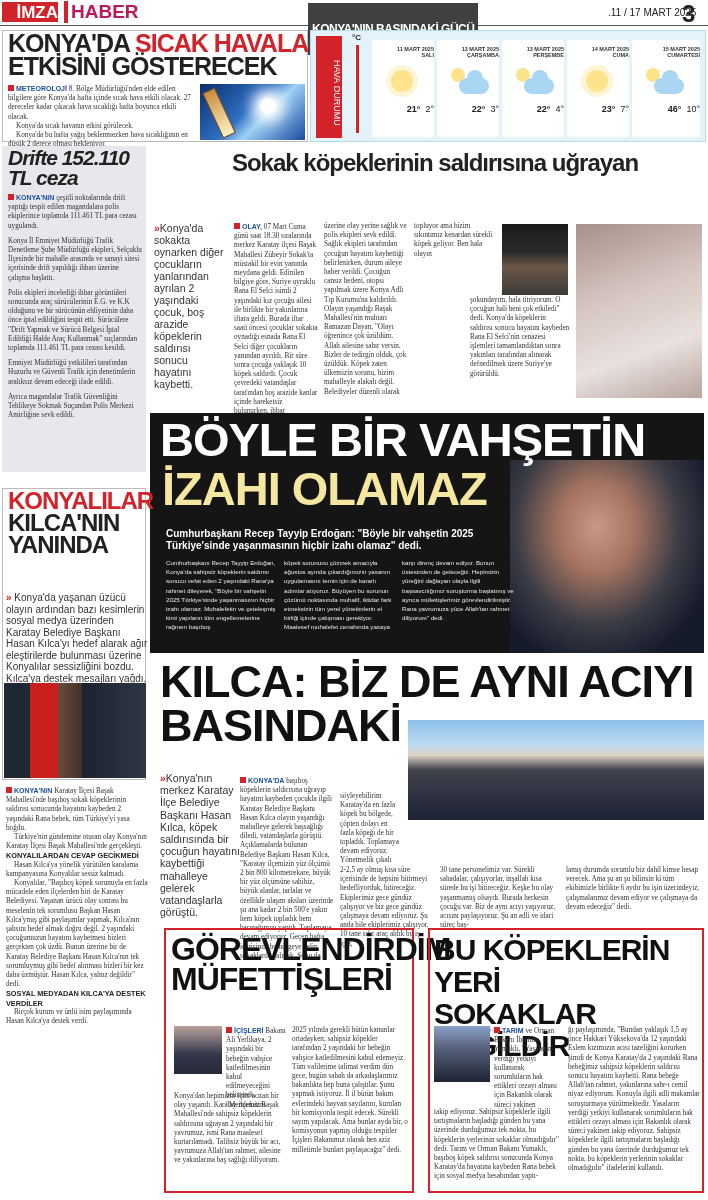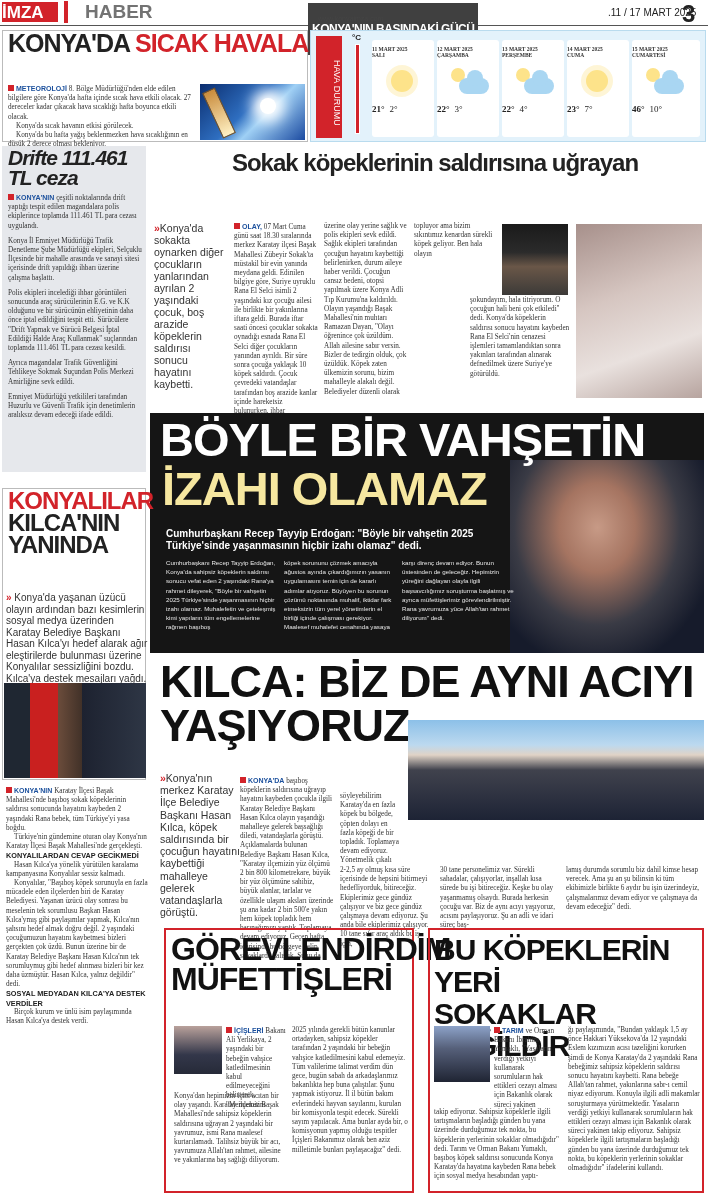--- a/index.html
+++ b/index.html
@@ -7,39 +7,39 @@
 .abs{position:absolute}
 .cond{font-family:"Liberation Sans",sans-serif;font-weight:bold;letter-spacing:-1px}
 .serif{font-family:"Liberation Serif",serif;font-size:7.2px;line-height:9.2px;color:#333}
 .red{color:#d2232a}
 .tag{font-family:"Liberation Sans",sans-serif;font-weight:bold;color:#1a4f9c;font-size:7px}
 .tag::before{content:"";display:inline-block;width:6px;height:6px;background:#d2232a;margin-right:2px;vertical-align:0}
 .chev{color:#d2232a;font-weight:bold}
 p.ind{text-indent:8px}
 
 #hdr{left:0;top:0;width:708px;height:26px;border-bottom:1px solid #555}
-#logo{left:2px;top:2px;width:56px;height:20px;background:#d2232a;color:#fff;font-family:"Liberation Sans",sans-serif;font-weight:bold;font-size:17px;text-align:left;line-height:21px}
-#haber{left:64px;top:1px;font-family:"Liberation Sans",sans-serif;font-weight:bold;font-size:19px;letter-spacing:0;color:#737373;border-left:4px solid #d2232a;padding-left:17px;line-height:22px}
+#logo{left:2px;top:2px;width:56px;height:20px;background:#d2232a;color:#fff;font-family:"Liberation Sans",sans-serif;font-weight:bold;font-size:17px;text-align:right;line-height:21px}
+#haber{left:64px;top:1px;font-family:"Liberation Sans",sans-serif;font-weight:bold;font-size:19px;letter-spacing:0;color:#be185d;border-left:4px solid #d2232a;padding-left:3px;line-height:22px}
 #slogan{left:308px;top:3px;background:#404040;color:#fff;font-family:"Liberation Sans",sans-serif;font-weight:bold;font-size:12px;padding:19px 4px;letter-spacing:-0.5px}
 #web{left:318px;top:15px;font-family:"Liberation Sans",sans-serif;font-size:7px;color:#444}
 #date{left:608px;top:7px;font-family:"Liberation Sans",sans-serif;font-size:10px;color:#222}
 #pnum{left:682px;top:0px;font-family:"Liberation Sans",sans-serif;font-weight:bold;font-size:24px;color:#222}
 
 #top-art{left:2px;top:30px;width:306px;height:112px;border:1px solid #bbb}
 #top-title{left:8px;top:32px;font-size:25px;line-height:23px;color:#222}
 #top-img{left:200px;top:84px;width:105px;height:56px;background:linear-gradient(135deg,#0b2d6e 0%,#2f6fc1 45%,#9fd0f5 60%,#1b4aa0 100%)}
 #top-img .sun{position:absolute;left:60px;top:14px;width:16px;height:16px;border-radius:50%;background:#fff;box-shadow:0 0 14px 8px #fff}
 #top-img .therm{position:absolute;left:12px;top:4px;width:14px;height:50px;background:linear-gradient(#c98b3b,#fff1c4);transform:rotate(-25deg);border:1px solid #7a5220}
 #top-text{left:8px;top:84px;width:190px}
 
 #weather{left:310px;top:30px;width:396px;height:112px;background:#e3f2fb;border:1px solid #b9dbee}
 #hava{left:316px;top:36px;width:26px;height:102px;background:#d2232a;color:#fff;font-family:"Liberation Sans",sans-serif;font-size:9px;writing-mode:vertical-rl;text-align:center;line-height:11px;padding-top:12px}
 #therm-bar{left:355px;top:44px;width:5px;height:90px;background:#d2232a;border:1px solid #fff}
 #therm-c{left:352px;top:33px;font-size:8px;font-weight:bold;font-family:"Liberation Sans",sans-serif}
-.day{position:absolute;top:40px;width:62px;height:97px;background:#fff;border-radius:3px;text-align:left;font-family:Liberation Serif, serif}
+.day{position:absolute;top:40px;width:62px;height:97px;background:#fff;border-radius:3px;text-align:right;font-family:Liberation Sans, sans-serif}
 .day .dt{font-size:5.5px;font-weight:bold;margin-top:6px;color:#333}
 .day .dn{font-size:5.5px;font-weight:bold;color:#333}
 .day .ico{height:46px;position:relative}
 .sunico{position:absolute;left:19px;top:12px;width:22px;height:22px;border-radius:50%;background:#fde38a;box-shadow:0 0 0 5px rgba(253,227,138,.35)}
 .cloud{position:absolute;left:22px;top:20px;width:30px;height:16px;background:#a9d6f2;border-radius:10px}
 .cloud::before{content:"";position:absolute;left:8px;top:-8px;width:16px;height:16px;border-radius:50%;background:#a9d6f2}
 .smallsun{position:absolute;left:14px;top:10px;width:14px;height:14px;border-radius:50%;background:#fde38a}
 .day .tp{font-size:9px;font-weight:bold;color:#222}
 .day .tp span{font-weight:normal;margin-left:5px}
 
@@ -88,20 +88,21 @@
 <div id="logo" class="abs">İMZA</div>
 <div id="haber" class="abs">HABER</div>
 <div id="slogan" class="abs">KONYA'NIN BASINDAKİ GÜCÜ</div>
 <div id="web" class="abs">www.konyaimza.com</div>
 <div id="date" class="abs">.11 / 17 MART 2025</div>
 <div id="pnum" class="abs">3</div>
 
 <div id="top-art" class="abs"></div>
 <div id="top-title" class="abs cond">
   <div><span>KONYA'DA </span><span class="red">SICAK HAVALAR</span></div>
+  <div>ETKİSİNİ GÖSTERECEK</div>
 </div>
 <div id="top-text" class="abs serif">
   <p><span class="tag">METEOROLOJİ</span><span> 8. Bölge Müdürlüğü'nden elde edilen bilgilere göre Konya'da hafta içinde sıcak hava etkili olacak. 27 dereceler kadar çıkacak hava sıcaklığı hafta boyunca etkili olacak.</span></p>
   <p class="ind">Konya'da sıcak havanın etkisi görülecek.</p>
   <p class="ind">Konya'da bu hafta yağış beklenmezken hava sıcaklığının en düşük 2 derece olması bekleniyor.</p>
 </div>
 <div id="top-img" class="abs">
     <div class="sun"></div>
     <div class="therm"></div>
   </div>
@@ -150,29 +151,29 @@
   <div class="dn">CUMARTESİ</div>
   <div class="ico">
       <div class="smallsun"></div>
       <div class="cloud"></div>
     </div>
   <div class="tp"><b>46°</b><span>10°</span></div>
 </div>
 
 <div id="drift" class="abs"></div>
 <div id="drift-title" class="abs cond">
-  <div>Drifte 111.461</div>
+  <div>Drifte 152.110</div>
   <div>TL ceza</div>
 </div>
 <div id="drift-text" class="abs serif">
   <p><span class="tag">KONYA'NIN</span><span> çeşitli noktalarında drift yaptığı tespit edilen magandalara polis ekiplerince toplamda 111.461 TL para cezası uygulandı.</span></p>
   <p>Konya İl Emniyet Müdürlüğü Trafik Denetleme Şube Müdürlüğü ekipleri, Selçuklu İlçesinde bir mahalle arasında ve sanayi sitesi içerisinde drift yapıldığı ihbarı üzerine çalışma başlattı.</p>
   <p>Polis ekipleri incelediği ihbar görüntüleri sonucunda araç sürücülerinin E.G. ve K.K olduğunu ve bir sürücünün ehliyetinin daha önce iptal edildiğini tespit etti. Sürücülere "Drift Yapmak ve Sürücü Belgesi İptal Edildiği Halde Araç Kullanmak" suçlarından toplamda 111.461 TL para cezası kesildi.</p>
+  <p>Emniyet Müdürlüğü yetkilileri tarafından Huzurlu ve Güvenli Trafik için denetimlerin aralıksız devam edeceği ifade edildi.</p>
   <p>Ayrıca magandalar Trafik Güvenliğini Tehlikeye Sokmak Suçundan Polis Merkezi Amirliğine sevk edildi.</p>
-  <p>Emniyet Müdürlüğü yetkilileri tarafından Huzurlu ve Güvenli Trafik için denetimlerin aralıksız devam edeceği ifade edildi.</p>
 </div>
 
 <div id="sokak-title" class="abs cond">
   <div>Sokak köpeklerinin saldırısına uğrayan</div>
 </div>
 <div id="sokak-lead" class="abs"><span class="chev">»</span><span>Konya'da sokakta oynarken diğer çocukların yanlarından ayrılan 2 yaşındaki çocuk, boş arazide köpeklerin saldırısı sonucu hayatını kaybetti.</span></div>
 <div class="col serif" style="left:234px;top:222px;width:84px"><span class="tag">OLAY,</span><span> 07 Mart Cuma günü saat 18.30 sıralarında merkez Karatay ilçesi Başak Mahallesi Zübeyir Sokak'ta müstakil bir evin yanında meydana geldi. Edinilen bilgiye göre, Suriye uyruklu Rana El Selci isimli 2 yaşındaki kız çocuğu ailesi ile birlikte bir yakınlarına iftara geldi. Burada iftar saati öncesi çocuklar sokakta oynadığı esnada Rana El Selci diğer çocukların yanından ayrıldı. Bir süre sonra çocuğa yaklaşık 10 köpek saldırdı. Çocuk çevredeki vatandaşlar tarafından boş arazide kanlar içinde hareketsiz bulunurken, ihbar</span></div>
 <div class="col serif" style="left:324px;top:222px;width:84px"><span>üzerine olay yerine sağlık ve polis ekipleri sevk edildi. Sağlık ekipleri tarafından çocuğun hayatını kaybettiği belirlenirken, durum aileye haber verildi. Çocuğun cansız bedeni, otopsi yapılmak üzere Konya Adli Tıp Kurumu'na kaldırıldı. Olayın yaşandığı Başak Mahallesi'nin muhtarı Ramazan Dayan, "Olayı öğrenince çok üzüldüm. Allah ailesine sabır versin. Bizler de tedirgin olduk, çok üzüldük. Köpek zaten ülkemizin sorunu, bizim mahalleyle alakalı değil. Belediyeler düzenli olarak</span></div>
 <div class="col serif" style="left:414px;top:222px;width:84px"><span>topluyor ama bizim sıkıntımız kenardan sürekli köpek geliyor. Ben hala olayın</span></div>
 <div class="col serif" style="left:470px;top:296px;width:100px"><span>şokundayım, hala titriyorum. O çocuğun hali beni çok etkiledi" dedi. Konya'da köpeklerin saldırısı sonucu hayatını kaybeden Rana El Selci'nin cenazesi işlemleri tamamlandıktan sonra yakınları tarafından alınarak defnedilmek üzere Suriye'ye götürüldü.</span></div>
@@ -200,21 +201,21 @@
   <p><span class="tag">KONYA'NIN</span><span> Karatay İlçesi Başak Mahallesi'nde başıboş sokak köpeklerinin saldırısı sonucunda hayatını kaybeden 2 yaşındaki Rana bebek, tüm Türkiye'yi yasa boğdu.</span></p>
   <p class="ind" style="margin-top:0">Türkiye'nin gündemine oturan olay Konya'nın Karatay İlçesi Başak Mahallesi'nde gerçekleşti.</p>
   <p class="sh">KONYALILARDAN CEVAP GECİKMEDİ</p>
   <p class="ind">Hasan Kılca'ya yönelik yürütülen karalama kampanyasına Konyalılar sessiz kalmadı.</p>
   <p class="ind">Konyalılar, "Başıboş köpek sorunuyla en fazla mücadele eden ilçelerden biri de Karatay Belediyesi. Yaşanan üzücü olay sonrası bu meselenin tek sorumlusu Başkan Hasan Kılca'ymış gibi paylaşımlar yapmak, Kılca'nın şahsını hedef almak doğru değil. 2 yaşındaki çocuğumuzun hayatını kaybetmesi bizleri gerçekten çok üzdü. Bunun üzerine bir de Karatay Belediye Başkanı Hasan Kılca'nın tek sorumluymuş gibi hedef alınması bizleri bir kez daha üzmüştür. Hasan Kılca, yalnız değildir" dedi.</p>
   <p class="sh">SOSYAL MEDYADAN KILCA'YA DESTEK VERDİLER</p>
   <p class="ind">Birçok kurum ve ünlü isim paylaşımında Hasan Kılca'ya destek verdi.</p>
 </div>
 
 <div id="kilca-t1" class="abs cond">KILCA: BİZ DE AYNI ACIYI</div>
-<div id="kilca-t2" class="abs cond">YAŞIYORUZ</div>
+<div id="kilca-t2" class="abs cond">BASINDAKİ</div>
 <div id="kilca-img" class="abs"></div>
 <div id="kilca-lead" class="abs"><span class="chev">»</span><span>Konya'nın merkez Karatay İlçe Belediye Başkanı Hasan Kılca, köpek saldırısında bir çocuğun hayatını kaybettiği mahalleye gelerek vatandaşlarla görüştü.</span></div>
 <div class="col serif" style="left:240px;top:776px;width:94px"><span class="tag">KONYA'DA</span><span> başıboş köpeklerin saldırısına uğrayıp hayatını kaybeden çocukla ilgili Karatay Belediye Başkanı Hasan Kılca olayın yaşandığı mahalleye gelerek başsağlığı diledi, vatandaşlarla görüştü. Açıklamalarda bulunan Belediye Başkanı Hasan Kılca, "Karatay ilçemizin yüz ölçümü 2 bin 800 kilometrekare, büyük bir yüz ölçümüne sahibiz, büyük alanlar, tarlalar ve özellikle ulaşım aksları üzerinde şu ana kadar 2 bin 500'e yakın hem köpek topladık hem barınağımızı yaptık. Toplamaya devam ediyoruz. Geçen hafta içerisinde bu bölgeye gelip sokaklarda çalıştık. Şunu da</span></div>
 <div class="col serif" style="left:340px;top:792px;width:62px"><span>söyleyebilirim Karatay'da en fazla köpek bu bölgede, çöpten dolayı en fazla köpeği de bir topladık. Toplamaya devam ediyoruz. Yönetmelik çıkalı</span></div>
 <div class="col serif" style="left:340px;top:866px;width:94px"><span>2-2,5 ay olmuş kısa süre içerisinde de hepsini bitirmeyi hedefliyorduk, bitireceğiz. Ekiplerimiz gece gündüz çalışıyor ve biz gece gündüz çalışmaya devam ediyoruz. Şu anda bile ekiplerimiz çalışıyor. 10 tane sıfır araç aldık bu iş için,</span></div>
 <div class="col serif" style="left:440px;top:866px;width:122px"><span>30 tane personelimiz var. Sürekli sahadalar, çalışıyorlar, inşallah kısa sürede bu işi bitireceğiz. Keşke bu olay yaşanmamış olsaydı. Burada herkesin çocuğu var. Biz de aynı acıyı yaşıyoruz, acısını paylaşıyoruz. Şu an adli ve idari süreç baş-</span></div>
 <div class="col serif" style="left:566px;top:866px;width:138px"><span>lamış durumda sorumlu biz dahil kimse hesap verecek. Ama şu an şu bilinsin ki tüm ekibimizle birlikte 6 aydır bu işin üzerindeyiz, çalışmalarımız devam ediyor ve çalışmaya da devam edeceğiz" dedi.</span></div>
 
 <div id="muf" class="rbox"></div>
 <div id="muf-title" class="abs cond">

